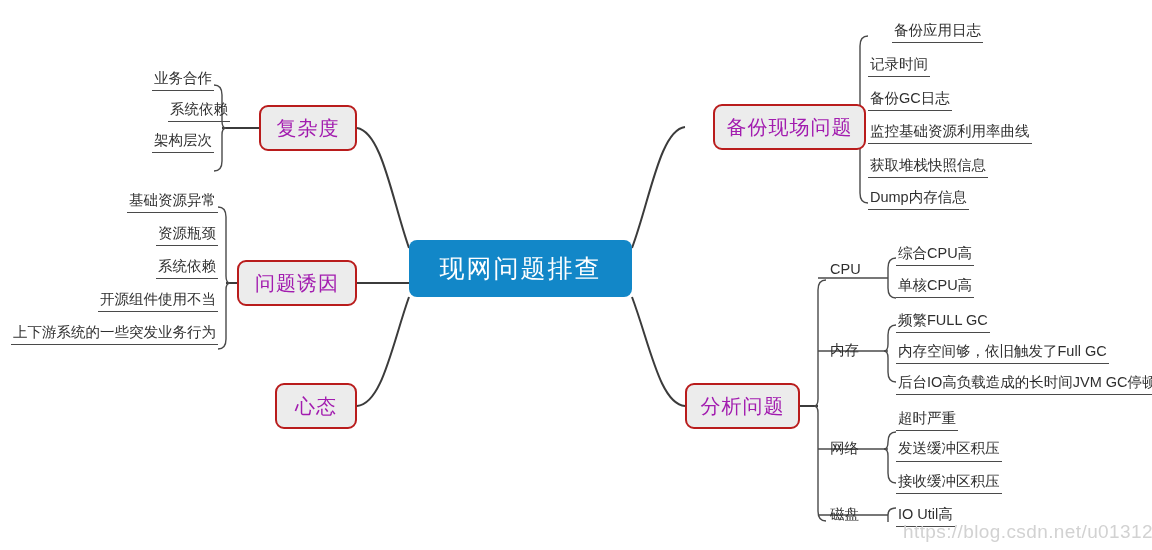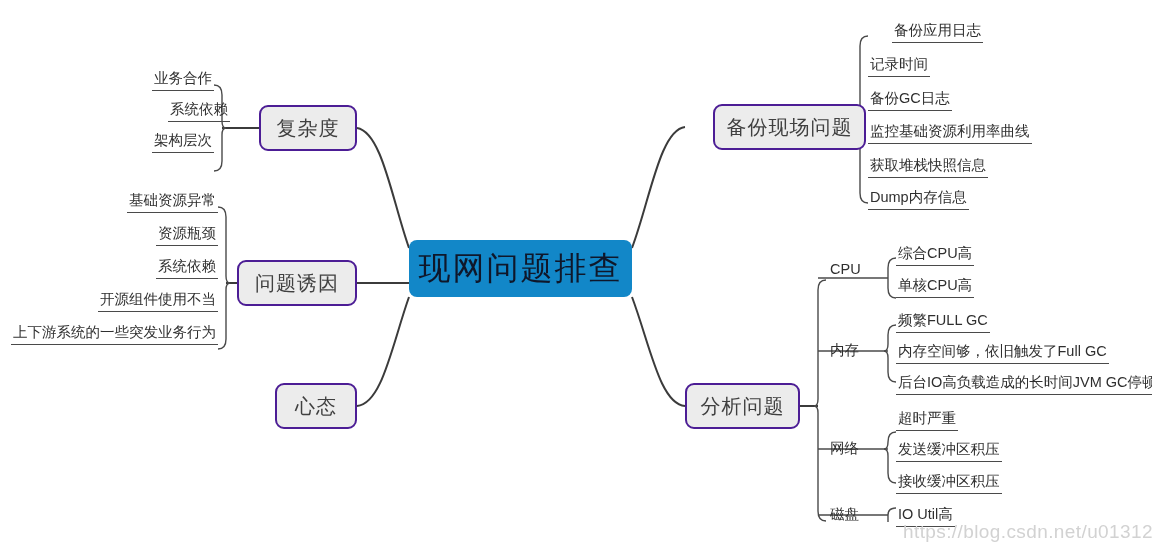--- a/index.html
+++ b/index.html
@@ -11,33 +11,33 @@
     position:relative;
   }
   #canvas{position:absolute;left:0;top:0;width:1152px;height:550px;}
   svg.wires{position:absolute;left:0;top:0;width:1152px;height:550px;pointer-events:none;}
 
   .node{
     position:absolute;
     box-sizing:border-box;
     display:flex;align-items:center;justify-content:center;
     background:#ececec;
-    border:2px solid #4c1d95;
+    border:2px solid #b91c1c;
     border-radius:9px;
-    color:#404040;
+    color:#a21caf;
     font-size:20px;
     letter-spacing:1px;
     white-space:nowrap;
   }
   .node.root{
     background:#1287c8;
     border:none;
     border-radius:8px;
-    color:#0f172a;
-    font-size:32px;
+    color:#ffffff;
+    font-size:25px;
     letter-spacing:2px;
   }
 
   .leaf{
     position:absolute;
     white-space:nowrap;
     color:#2f2f2f;
     font-size:14.5px;
     line-height:17px;
   }
@@ -138,19 +138,19 @@
   <div class="leaf cat" style="left:828px;top:506px;"><span class="txt">磁盘</span></div>
 
   <div class="leaf ul" style="left:896px;top:245px;"><span class="txt">综合CPU高</span></div>
   <div class="leaf ul" style="left:896px;top:277px;"><span class="txt">单核CPU高</span></div>
 
   <div class="leaf ul" style="left:896px;top:312px;"><span class="txt">频繁FULL GC</span></div>
   <div class="leaf ul" style="left:896px;top:343px;"><span class="txt">内存空间够，依旧触发了Full GC</span></div>
   <div class="leaf ul" style="left:896px;top:374px;"><span class="txt">后台IO高负载造成的长时间JVM GC停顿</span></div>
 
   <div class="leaf ul" style="left:896px;top:410px;"><span class="txt">超时严重</span></div>
-  <div class="leaf ul" style="left:896px;top:441px;"><span class="txt">发送缓冲区积压</span></div>
+  <div class="leaf ul" style="left:896px;top:441px;font-family:Liberation Mono, monospace;"><span class="txt">发送缓冲区积压</span></div>
   <div class="leaf ul" style="left:896px;top:473px;"><span class="txt">接收缓冲区积压</span></div>
 
   <div class="leaf ul" style="left:896px;top:506px;"><span class="txt">IO Util高</span></div>
 
   <div class="watermark" style="left:903px;top:521px;">https://blog.csdn.net/u013128262</div>
 </div>
 
 </body></html>

